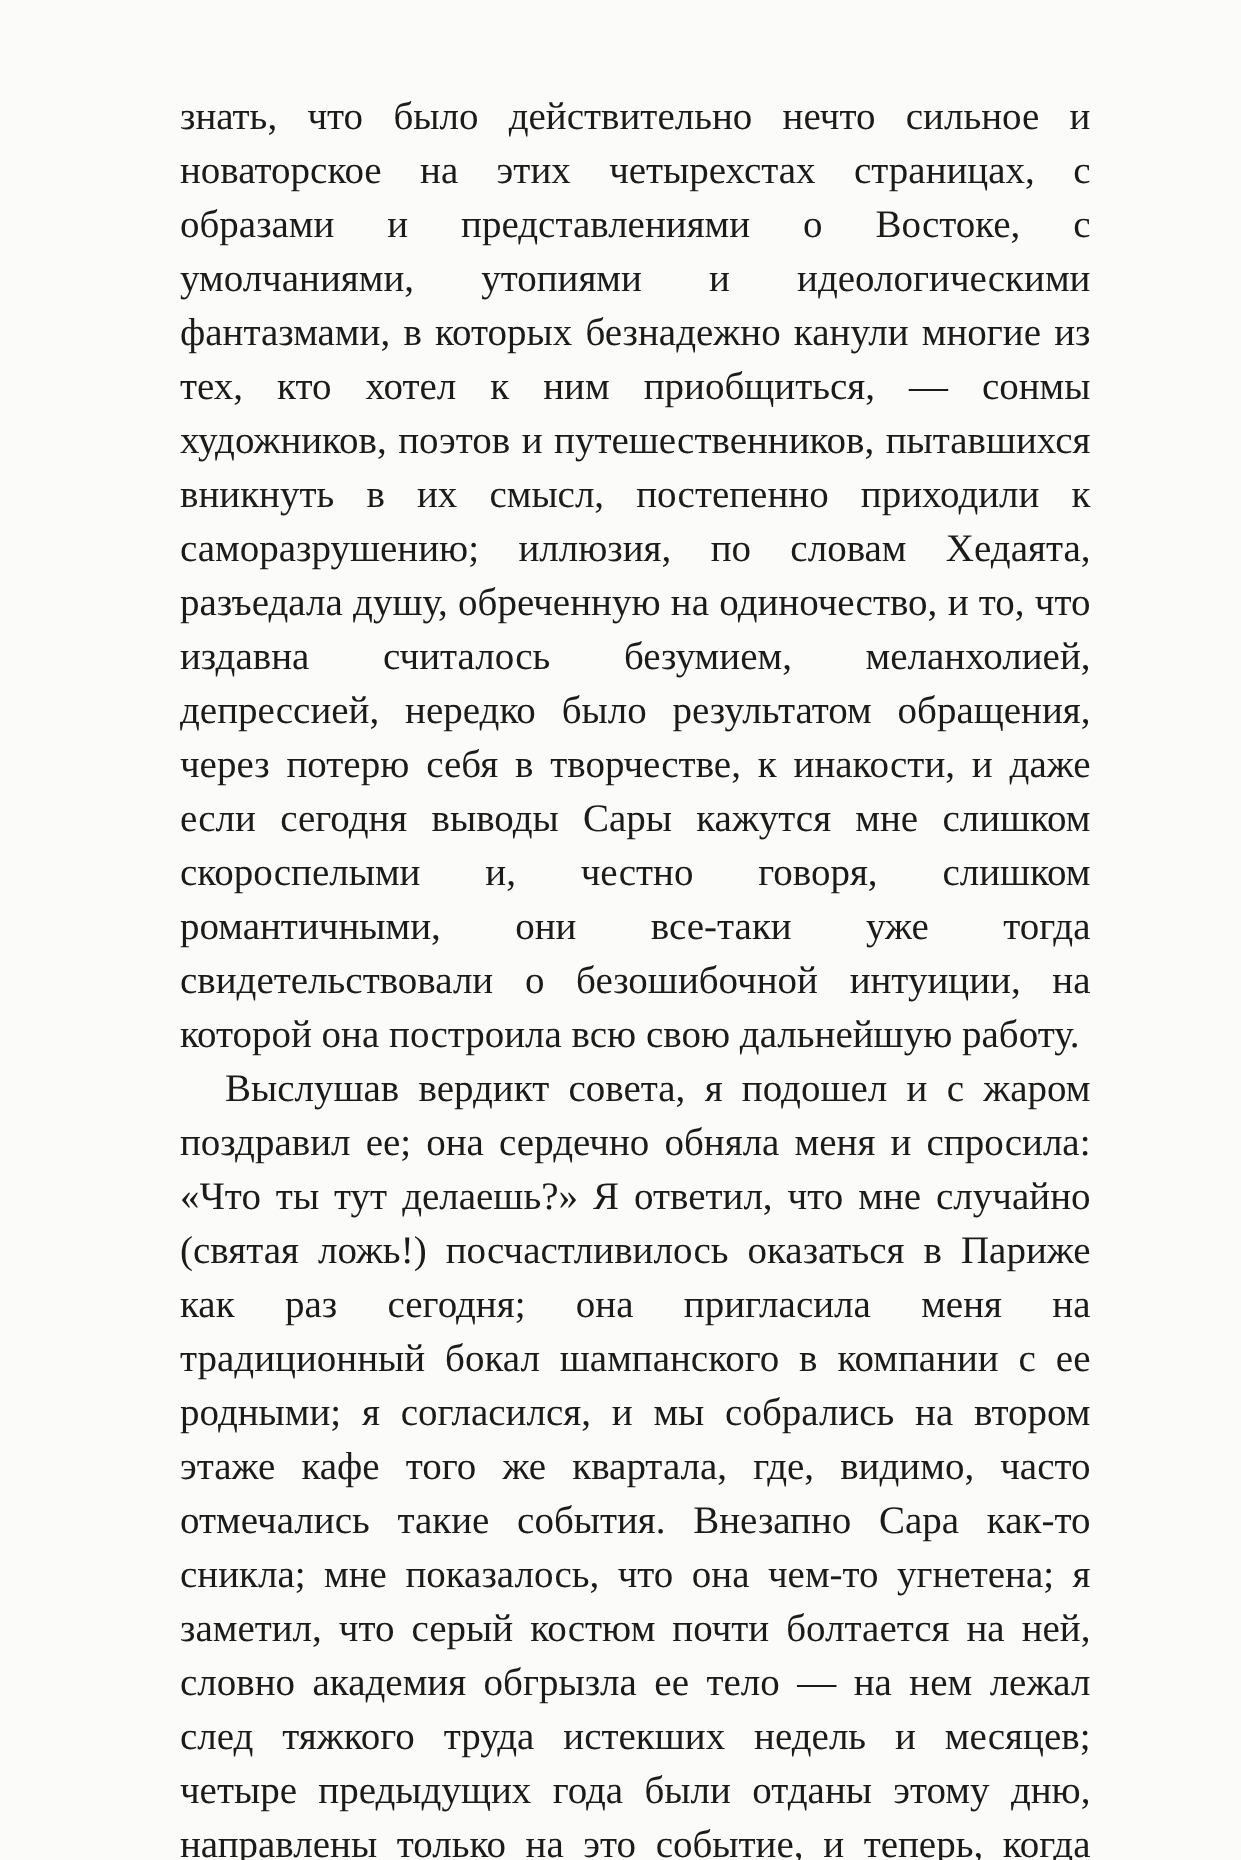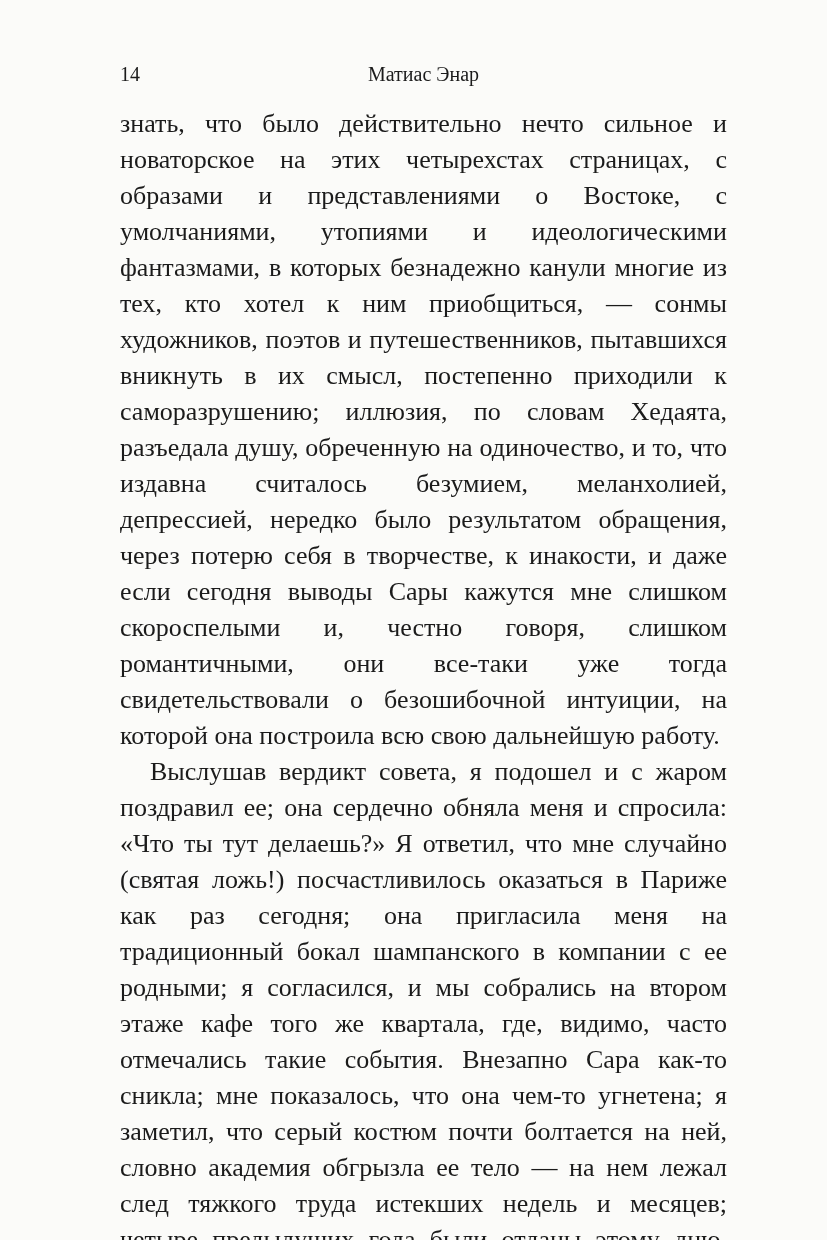--- a/index.html
+++ b/index.html
@@ -51,21 +51,17 @@
     padding: 0;
   }
   .paragraph.indent {
     text-indent: 30px;
   }
 </style>
 </head>
 <body>
 
 <div class="book-page">
-  <header class="page-header">
-    <span class="page-number">14</span>
-    <span class="running-head">Матиас Энар</span>
-  </header>
   <main class="text-block">
     <p class="paragraph no-indent">знать, что было действительно нечто сильное и новаторское на этих четырехстах страницах, с образами и представлениями о Востоке, с умолчаниями, утопиями и идеологическими фантазмами, в которых безнадежно канули многие из тех, кто хотел к ним приобщиться, — сонмы художников, поэтов и путешественников, пытавшихся вникнуть в их смысл, постепенно приходили к саморазрушению; иллюзия, по словам Хедаята, разъедала душу, обреченную на одиночество, и то, что издавна считалось безумием, меланхолией, депрессией, нередко было результатом обращения, через потерю себя в творчестве, к инакости, и даже если сегодня выводы Сары кажутся мне слишком скороспелыми и, честно говоря, слишком романтичными, они все-таки уже тогда свидетельствовали о безошибочной интуиции, на которой она построила всю свою дальнейшую работу.</p>
     <p class="paragraph indent">Выслушав вердикт совета, я подошел и с жаром поздравил ее; она сердечно обняла меня и спросила: «Что ты тут делаешь?» Я ответил, что мне случайно (святая ложь!) посчастливилось оказаться в Париже как раз сегодня; она пригласила меня на традиционный бокал шампанского в компании с ее родными; я согласился, и мы собрались на втором этаже кафе того же квартала, где, видимо, часто отмечались такие события. Внезапно Сара как-то сникла; мне показалось, что она чем-то угнетена; я заметил, что серый костюм почти болтается на ней, словно академия обгрызла ее тело — на нем лежал след тяжкого труда истекших недель и месяцев; четыре предыдущих года были отданы этому дню, направлены только на это событие, и теперь, когда шампанское текло рекой, ее лицо озаряла измученная улыбка роженицы, а глаза были обведены синими кругами, — я догадывался, что она провела ночь, читая и перечитывая свою диссертацию, слишком сильным было возбуждение, чтобы заснуть. Жильбер де Морган, ее научный руководитель, разумеется, тоже был здесь; мне уже доводилось встречаться с ним в Дамаске. Он обволакивал свою подопечную отеческим взглядом, но явно питал к ней более сильное чув-</p>
   </main>
 </div>
 
 </body></html>

